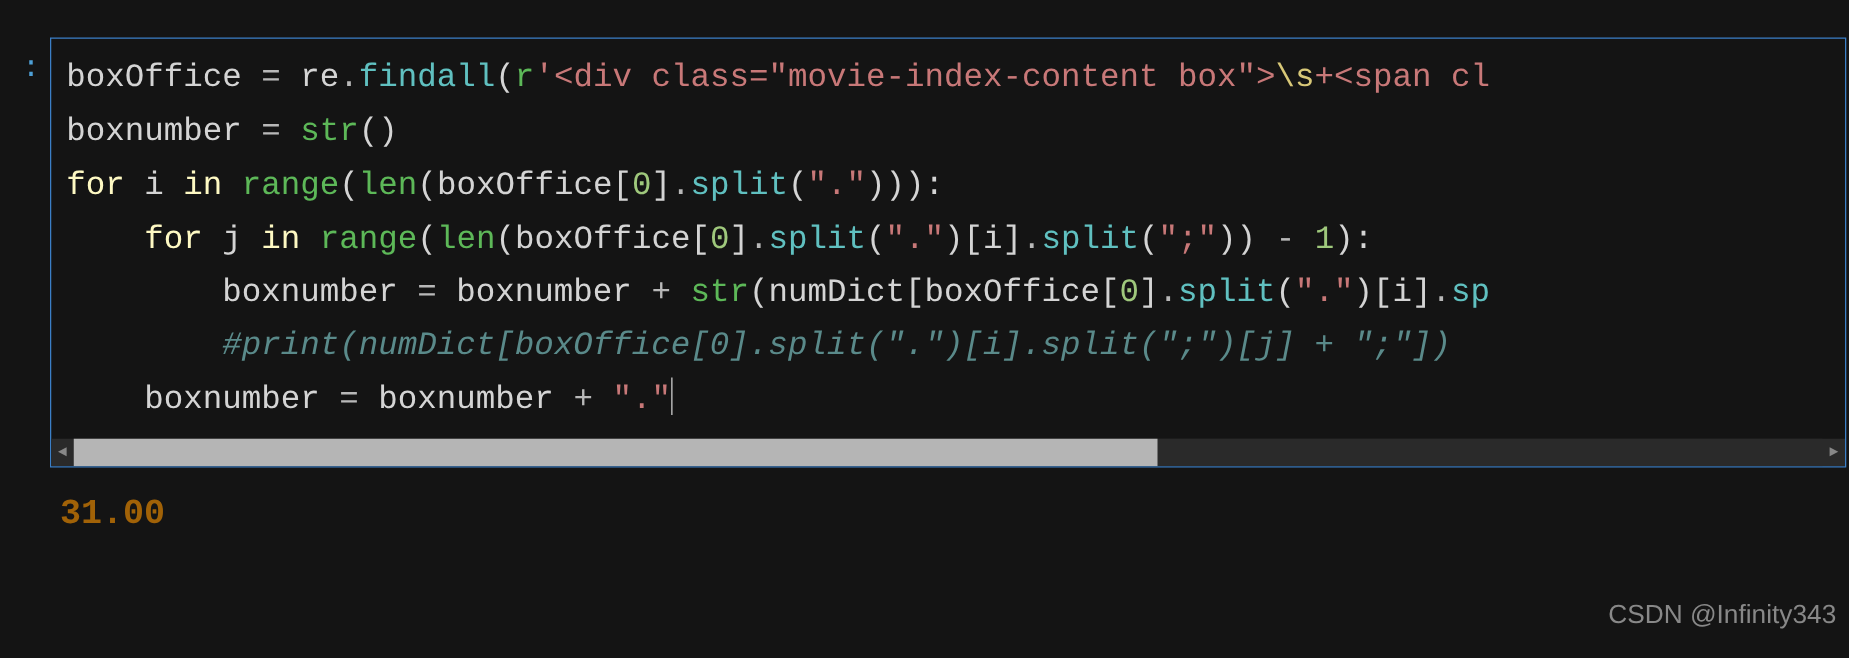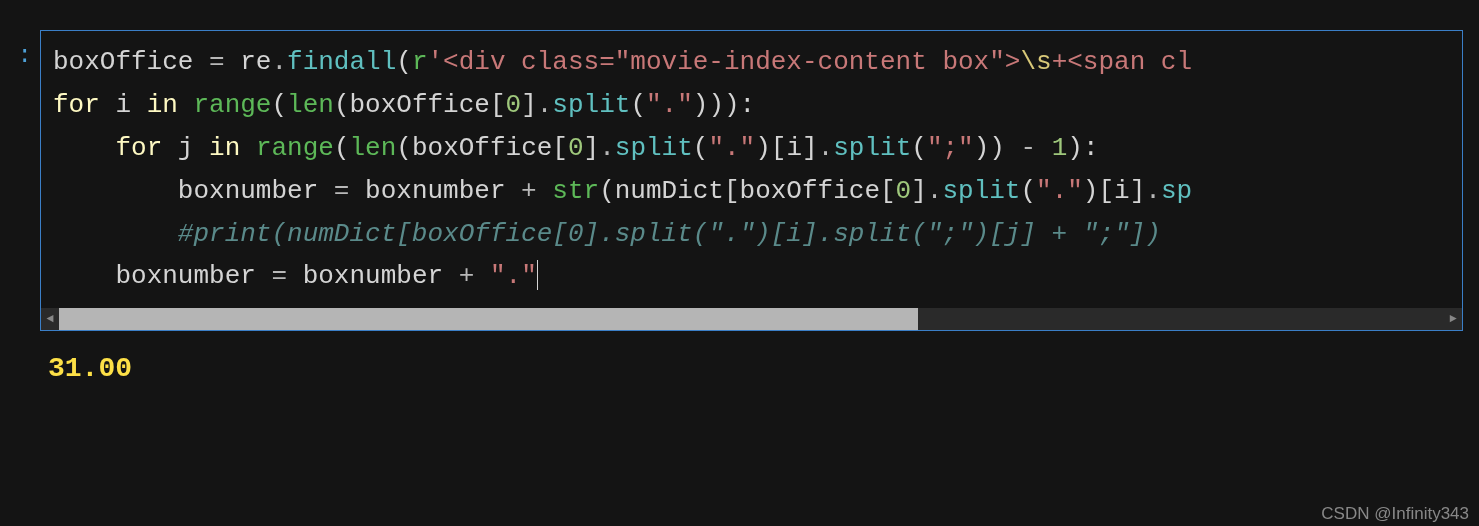--- a/index.html
+++ b/index.html
@@ -27,21 +27,21 @@
       padding-right: 8px;
       padding-top: 12px;
       color: #4ea0d6;
       font-size: 24px;
       flex-shrink: 0;
     }
     .code-cell {
       border: 1px solid #3b7fc7;
       background-color: #141414;
       flex: 1;
-      margin-right: 16px;
+      margin-right: 2px;
       position: relative;
       overflow: hidden;
     }
     .code-content {
       padding: 10px 12px;
       white-space: nowrap;
       line-height: 1.65;
       overflow: hidden;
     }
     .code-line {
@@ -75,30 +75,30 @@
       left: 0;
       top: 0;
       height: 22px;
       width: 62%;
       background-color: #b5b5b5;
       cursor: pointer;
     }
     .output-area {
       padding-left: 48px;
       padding-top: 22px;
-      color: #fde047;
+      color: #a16207;
       font-size: 28px;
       font-weight: bold;
     }
     .watermark {
       position: absolute;
-      bottom: 2px;
+      bottom: 22px;
       right: 10px;
       color: #888;
-      font-size: 17px;
+      font-size: 21px;
       font-family: Arial, sans-serif;
     }
     
     .kw { color: #fef9c3; }
     .fn { color: #60c0c0; }
     .fn2 { color: #d8c878; }
     .op { color: #b8b8b8; }
     .str { color: #c87878; }
     .num { color: #9fc87c; }
     .var { color: #d4d4d4; }
@@ -116,20 +116,21 @@
 </head>
 <body>
 
 <div class="cell-container">
   <div class="prompt">
     <span>:</span>
   </div>
   <div class="code-cell">
     <div class="code-content">
       <div class="code-line"><span class="var">boxOffice </span><span class="op">=</span><span class="var"> re</span><span class="op">.</span><span class="fn">findall</span><span class="var">(</span><span class="builtin">r</span><span class="str">'&lt;div class="movie-index-content box"&gt;</span><span class="fn2">\s</span><span class="str">+&lt;span cl</span></div>
+      <div class="code-line"><span class="var">boxnumber </span><span class="op">=</span><span> </span><span class="builtin">str</span><span class="var">()</span></div>
       <div class="code-line"><span class="kw">for</span><span class="var"> i </span><span class="kw">in</span><span> </span><span class="builtin">range</span><span class="var">(</span><span class="builtin">len</span><span class="var">(</span><span class="var">boxOffice[</span><span class="num">0</span><span class="var">]</span><span class="op">.</span><span class="fn">split</span><span class="var">(</span><span class="str">"."</span><span class="var">))):</span></div>
       <div class="code-line"><span>    </span><span class="kw">for</span><span class="var"> j </span><span class="kw">in</span><span> </span><span class="builtin">range</span><span class="var">(</span><span class="builtin">len</span><span class="var">(</span><span class="var">boxOffice[</span><span class="num">0</span><span class="var">]</span><span class="op">.</span><span class="fn">split</span><span class="var">(</span><span class="str">"."</span><span class="var">)[i]</span><span class="op">.</span><span class="fn">split</span><span class="var">(</span><span class="str">";"</span><span class="var">)) </span><span class="op">-</span><span> </span><span class="num">1</span><span class="var">):</span></div>
       <div class="code-line"><span>        </span><span class="var">boxnumber </span><span class="op">=</span><span class="var"> boxnumber </span><span class="op">+</span><span> </span><span class="builtin">str</span><span class="var">(numDict[boxOffice[</span><span class="num">0</span><span class="var">]</span><span class="op">.</span><span class="fn">split</span><span class="var">(</span><span class="str">"."</span><span class="var">)[i]</span><span class="op">.</span><span class="fn">sp</span></div>
       <div class="code-line"><span>        </span><span class="comment">#print(numDict[boxOffice[0].split(".")[i].split(";")[j] + ";"])</span></div>
       <div class="code-line"><span>    </span><span class="var">boxnumber </span><span class="op">=</span><span class="var"> boxnumber </span><span class="op">+</span><span> </span><span class="str">"."</span><span class="cursor"></span></div>
     </div>
     <div class="scrollbar-container">
       <div class="scroll-arrow-left">◄</div>
       <div class="scroll-track">
         <div class="scroll-thumb"></div>

